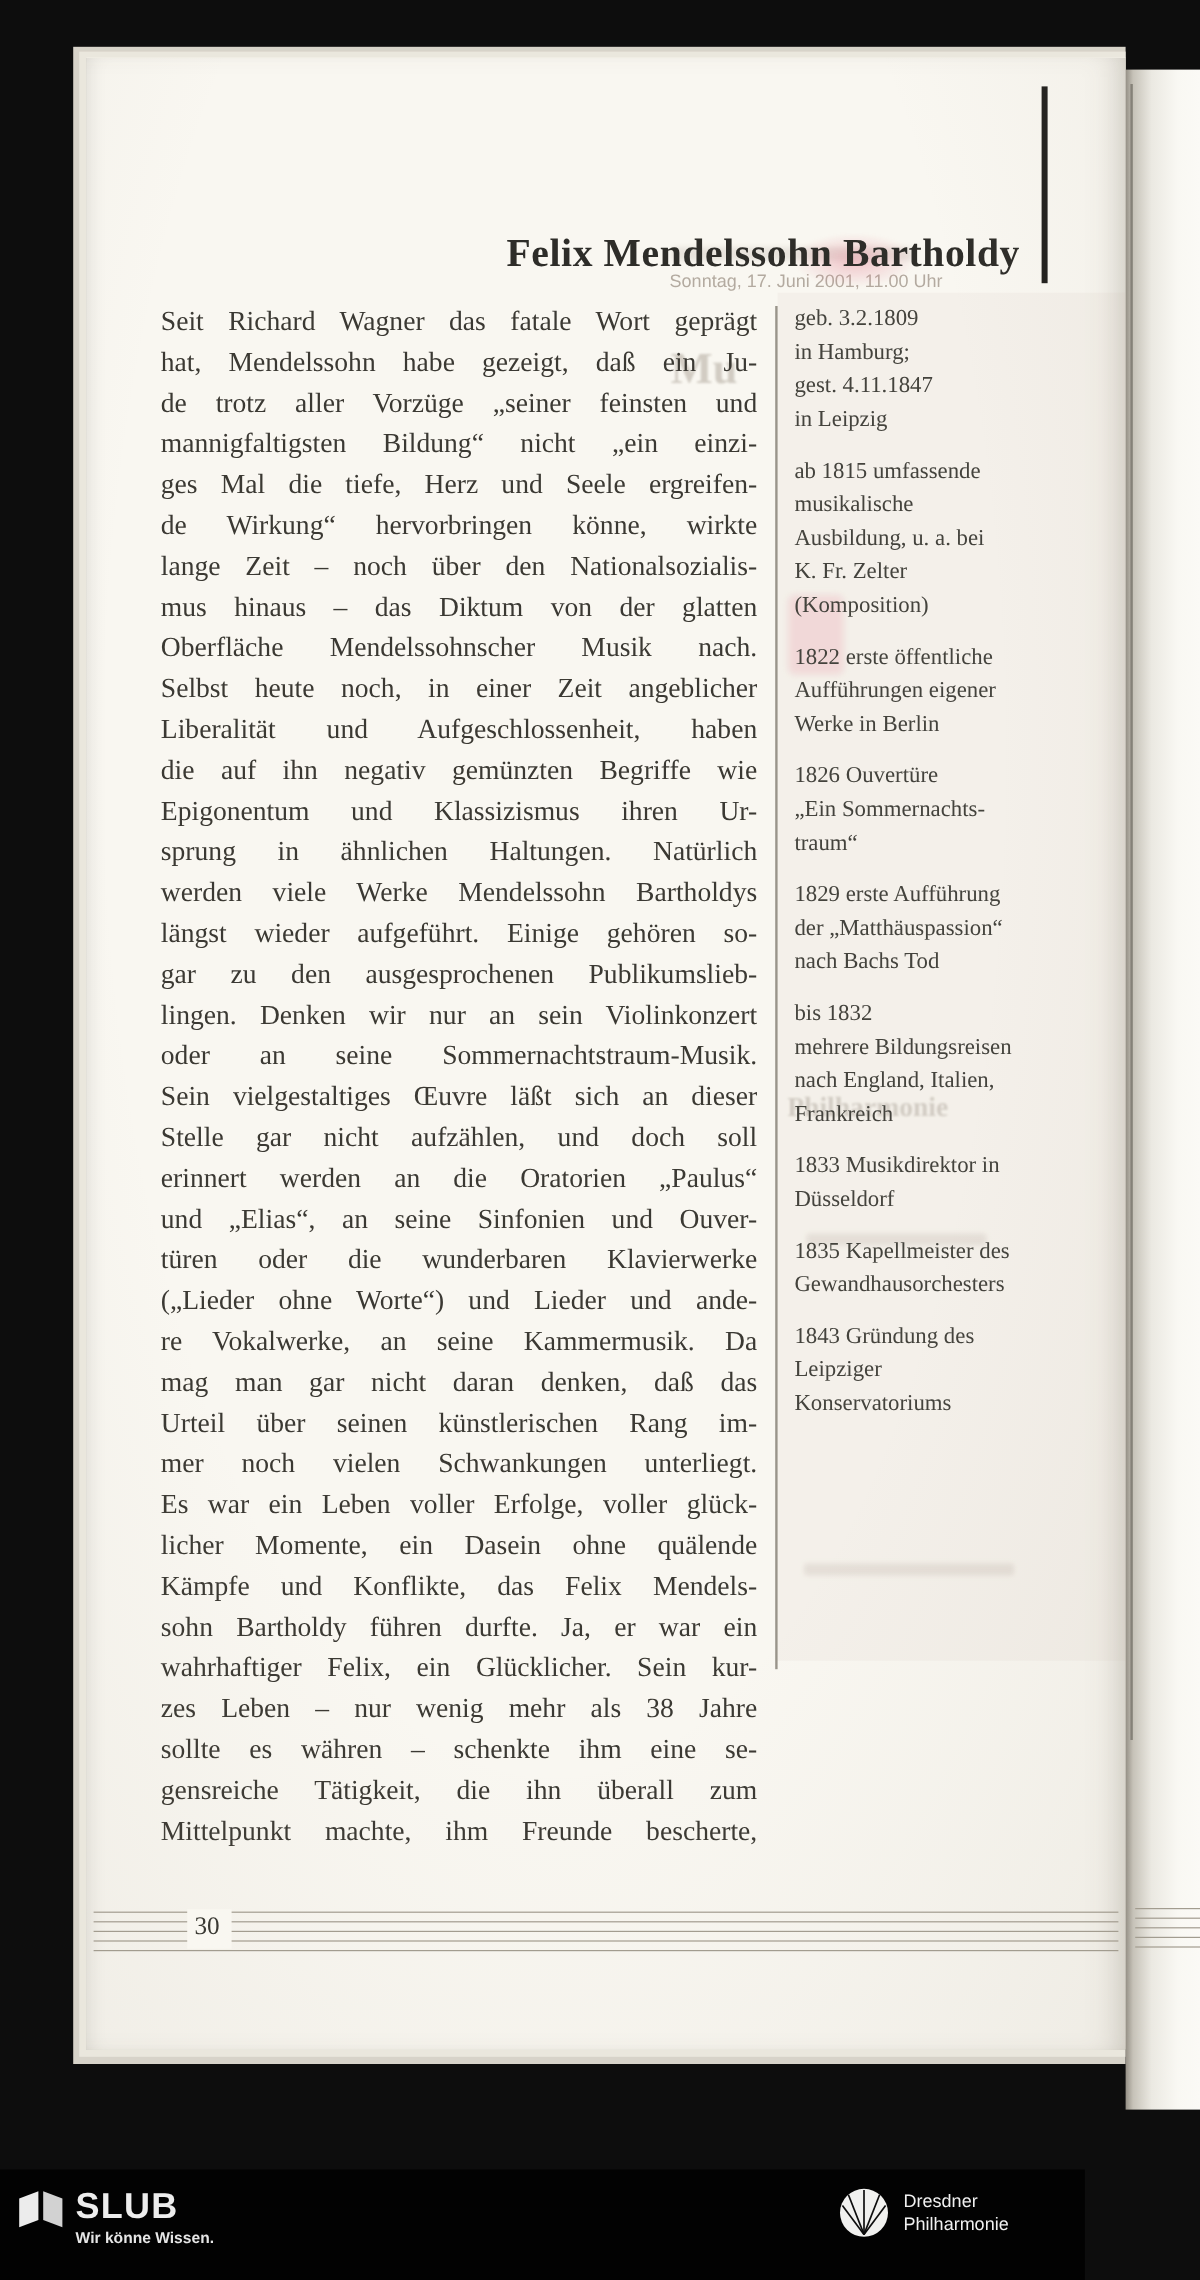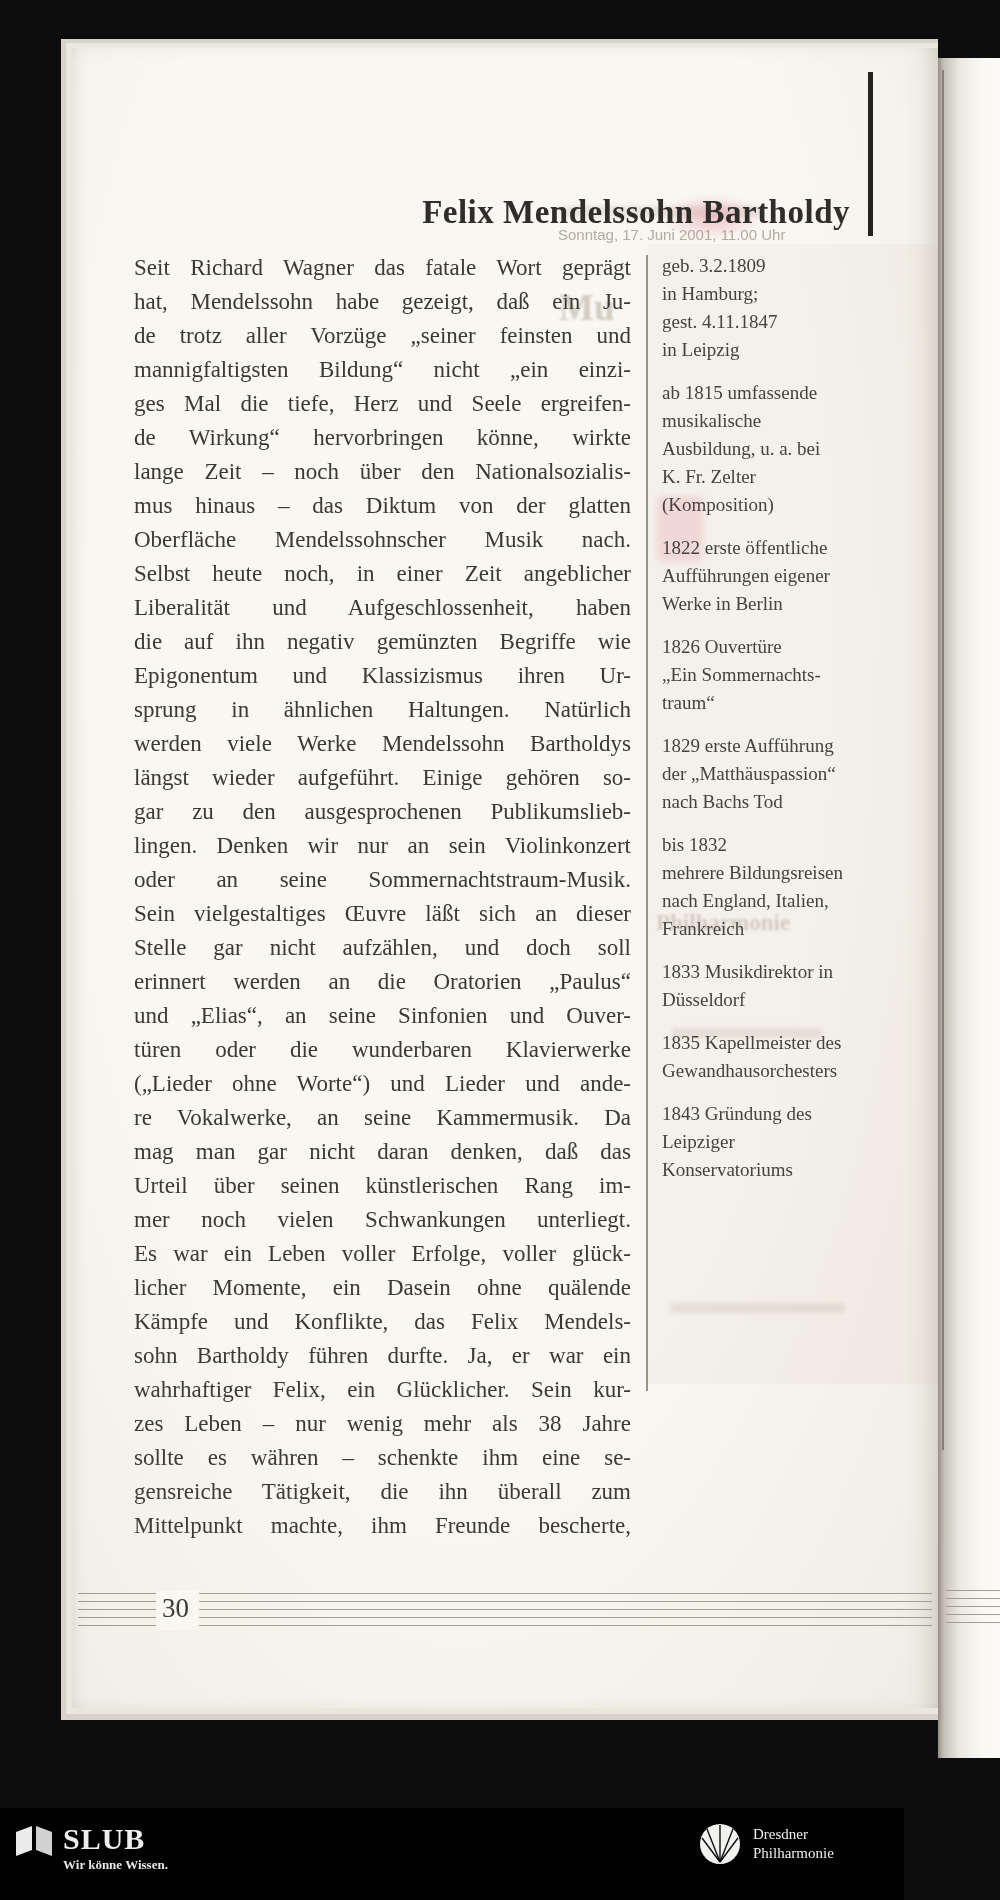--- a/index.html
+++ b/index.html
@@ -57,41 +57,41 @@
 
   .sidebar {
     position:absolute; left:590px; top:204px; width:262px;
     font-size:19px; line-height:28px; color:#44433d;
   }
   .sidebar-group { margin-bottom:15px; }
 
   .staff { position:absolute; left:6px; top:1545px; width:854px; z-index:1; }
   .pagenum {
     position:absolute; left:84px; top:1543px; z-index:2;
-    font-size:27px; color:#3a3933; background:#f9f7f1; padding:2px 10px 6px 6px;
+    font-size:21px; color:#3a3933; background:#f9f7f1; padding:2px 10px 6px 6px;
   }
 
   
   .ghost { position:absolute; pointer-events:none; white-space:nowrap; }
   .g-bar { background:rgba(140,126,110,0.16); filter:blur(2px); border-radius:3px; }
   .g-bar1 { left:488px; top:158px; width:200px; height:11px; }
   .g-date { left:486px; top:178px; font-size:15px; color:rgba(122,108,92,0.55); filter:blur(0.5px); font-family:"Liberation Sans", sans-serif; }
   .g-pink1 { left:588px; top:146px; width:104px; height:46px;
     background:radial-gradient(ellipse, rgba(226,118,140,0.40) 0%, rgba(226,118,140,0) 70%);
     filter:blur(1.5px); }
   .g-mu { left:487px; top:238px; font-size:37px; font-weight:bold; color:rgba(128,115,100,0.32); filter:blur(1px); }
   .g-pink2 { left:585px; top:448px; width:46px; height:66px; background:rgba(230,128,150,0.22); filter:blur(3px); border-radius:5px; }
   .g-phil { left:584px; top:862px; font-size:23px; font-weight:bold; color:rgba(124,111,98,0.30); filter:blur(0.8px); }
   .g-bar2 { left:600px; top:980px; width:150px; height:10px; }
   .g-bar3 { left:598px; top:1255px; width:175px; height:10px; }
 
   
   .footer {
     position:absolute; left:0; top:1808px; width:904px; height:92px;
-    background:#020202; font-family:Liberation Serif, serif;
+    background:#020202; font-family:Liberation Sans, sans-serif;
   }
   .slub { position:absolute; left:14px; top:16px; display:flex; gap:9px; cursor:pointer; }
   .slub-icon svg, .dp-icon svg { display:block; }
   .slub-name { font-size:30px; font-weight:bold; color:#ededed; letter-spacing:1px; line-height:30px; }
   .slub-tagline { font-size:13px; font-weight:bold; color:#e6e6e6; margin-top:3px; }
   .dp { position:absolute; left:698px; top:14px; display:flex; gap:11px; align-items:center; cursor:pointer; }
   .dp-text { font-size:15px; color:#f0f0f0; line-height:19px; }
 </style>
 </head>
 <body>

